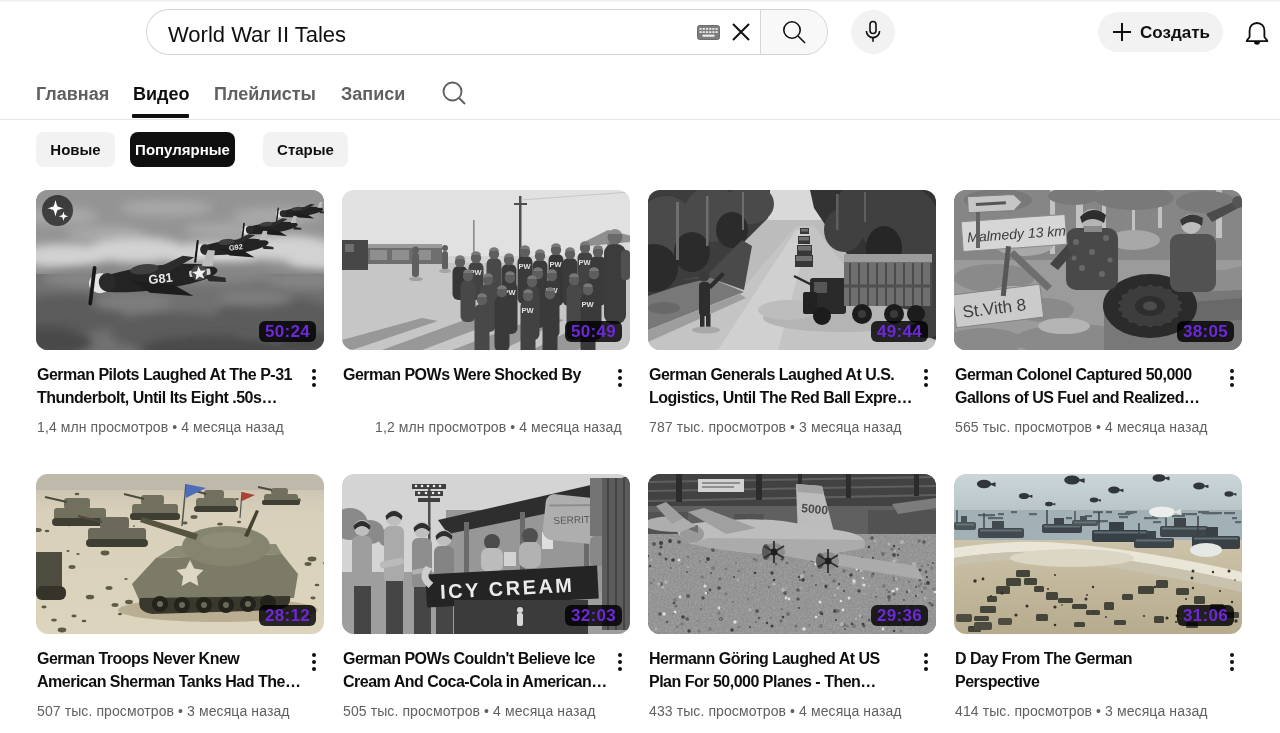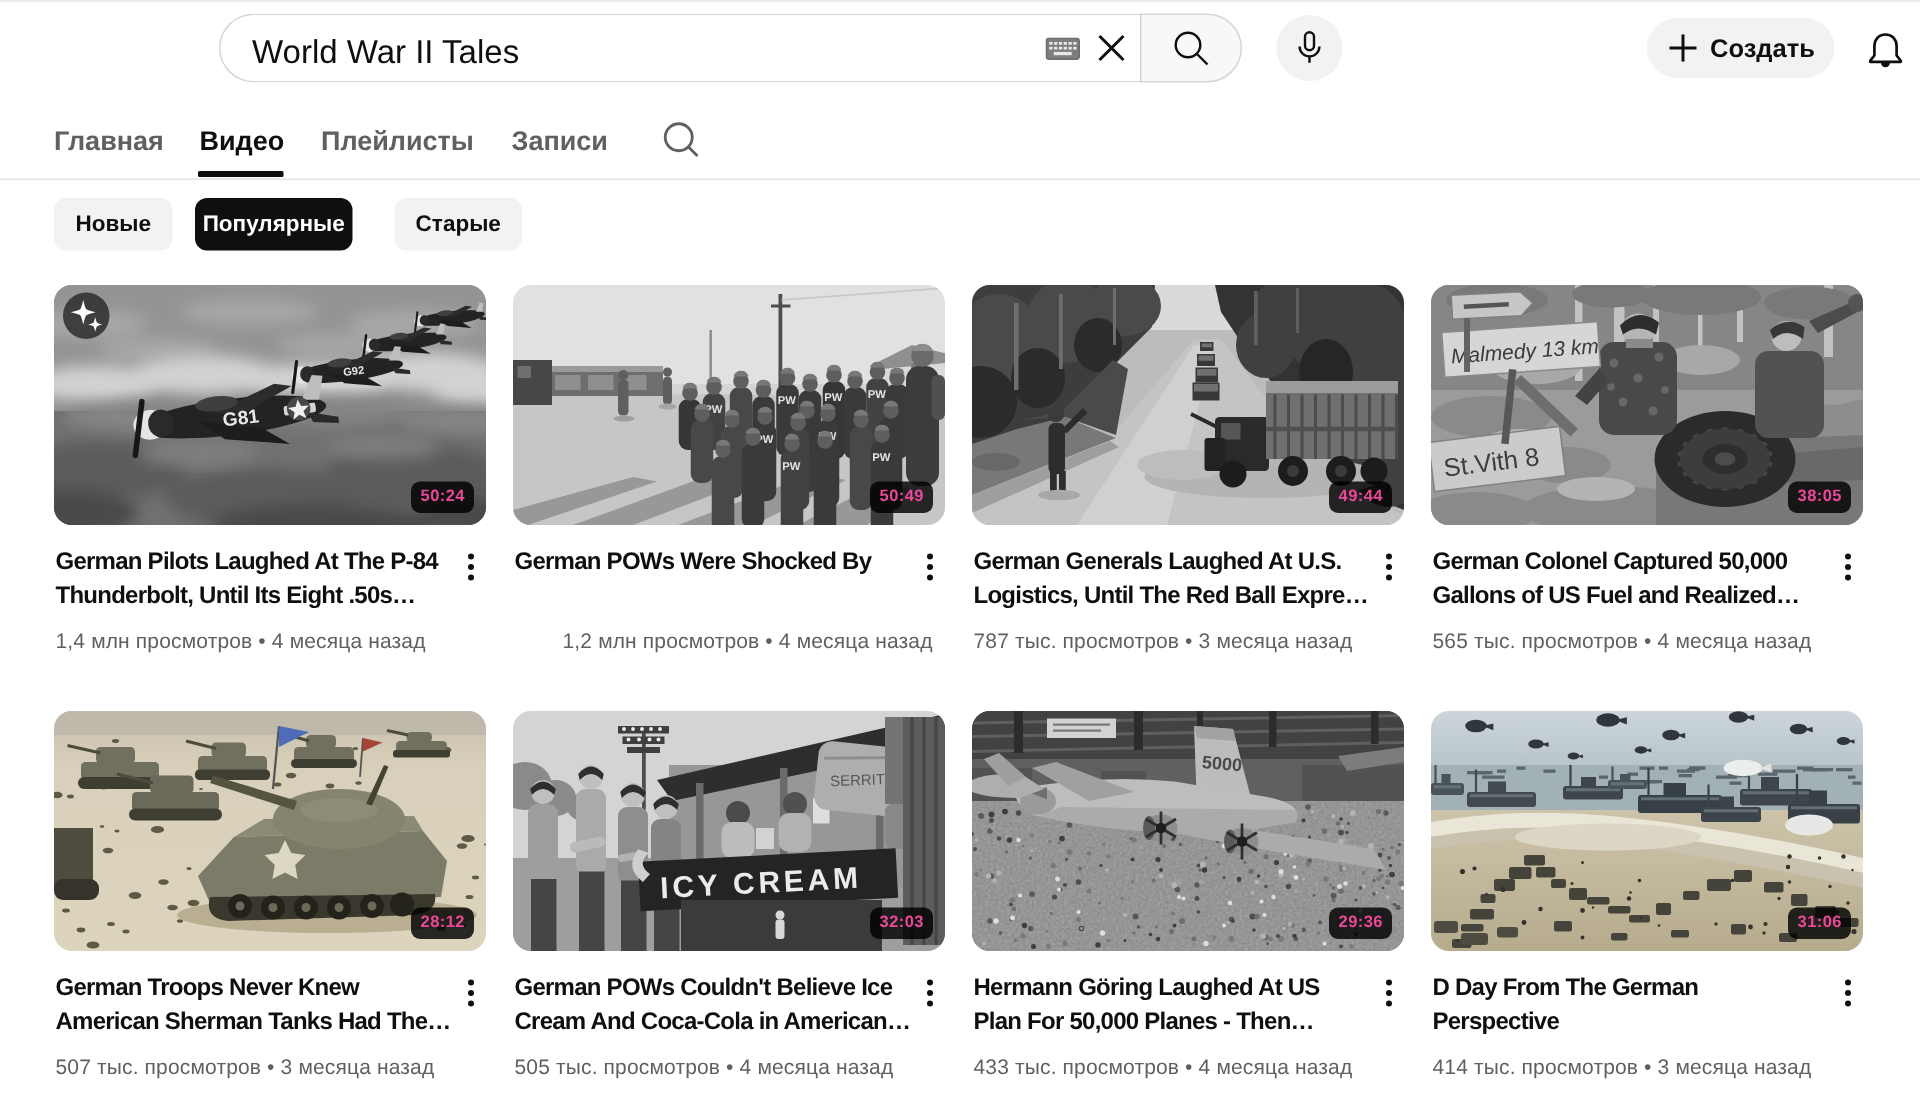--- a/index.html
+++ b/index.html
@@ -29,21 +29,21 @@
 #tabunderline { left:132px; top:114px; width:57px; height:4px; background:#0f0f0f; border-radius:1px; }
 #tabsearch { left:442px; top:81px; }
 
 .chip { top:132px; height:35px; border-radius:8px; background:#f2f2f2; font-size:15px; font-weight:bold; line-height:35px; text-align:center; }
 #chip1 { left:36px; width:79px; }
 #chip2 { left:130px; width:105px; background:#0f0f0f; color:#fff; }
 #chip3 { left:263px; width:85px; }
 
 .thumb { width:288px; height:160px; border-radius:12px; overflow:hidden; }
 .thumb svg { display:block; }
-.dur { position:absolute; right:8px; bottom:8px; height:21px; line-height:21px; padding:0 6px; border-radius:6px; background:rgba(0,0,0,0.82); color:#ec4899; font-size:11px; font-weight:bold; letter-spacing:0.3px; }
+.dur { position:absolute; right:8px; bottom:8px; height:21px; line-height:21px; padding:0 6px; border-radius:6px; background:rgba(0,0,0,0.82); color:#6d28d9; font-size:17px; font-weight:bold; letter-spacing:0.3px; }
 .title { font-size:16px; line-height:23px; font-weight:bold; letter-spacing:-0.5px; white-space:nowrap; }
 .meta { font-size:14px; letter-spacing:0.1px; color:#606060; }
 .dots { width:4px; }
 .dots span { display:block; width:4px; height:4px; border-radius:50%; background:#0f0f0f; margin-bottom:3px; }
 </style>
 </head>
 <body>
 <div id="topline" class="abs"></div>
 <div id="searchbox" class="abs"></div>
 <div id="searchtext" class="abs">World War II Tales</div>
@@ -199,21 +199,21 @@
     </svg>
 <div style="position:absolute;left:6px;top:5px;width:31px;height:31px;border-radius:50%;background:rgba(35,35,35,0.78);">
       <svg width="31" height="31" viewBox="0 0 31 31">
         <path d="M13.5 5 q1.3 5.5 2 6.2 q0.7 0.7 6.2 2 q-5.5 1.3 -6.2 2 q-0.7 0.7 -2 6.2 q-1.3 -5.5 -2 -6.2 q-0.7 -0.7 -6.2 -2 q5.5 -1.3 6.2 -2 q0.7 -0.7 2 -6.2 Z" fill="#fff"></path>
         <path d="M21.5 16.5 q0.8 3.2 1.2 3.6 q0.4 0.4 3.6 1.2 q-3.2 0.8 -3.6 1.2 q-0.4 0.4 -1.2 3.6 q-0.8 -3.2 -1.2 -3.6 q-0.4 -0.4 -3.6 -1.2 q3.2 -0.8 3.6 -1.2 q0.4 -0.4 1.2 -3.6 Z" fill="#fff"></path>
       </svg>
     </div>
     <div class="dur">50:24</div>
 </div>
 <div class="abs title" style="left:37px;top:363px;">
-    <div>German Pilots Laughed At The P-84</div>
+    <div>German Pilots Laughed At The P-31</div>
     <div>Thunderbolt, Until Its Eight .50s…</div>
   </div>
 <div class="abs meta" style="left:37px;top:419px;">1,4 млн просмотров • 4 месяца назад</div>
 <div class="abs dots" style="left:312px;top:369px;">
     <span></span>
     <span></span>
     <span></span>
   </div>
 <div class="abs thumb" style="left:342px;top:190px;">
 <svg width="288" height="160" viewBox="0 0 288 160" preserveAspectRatio="none">

